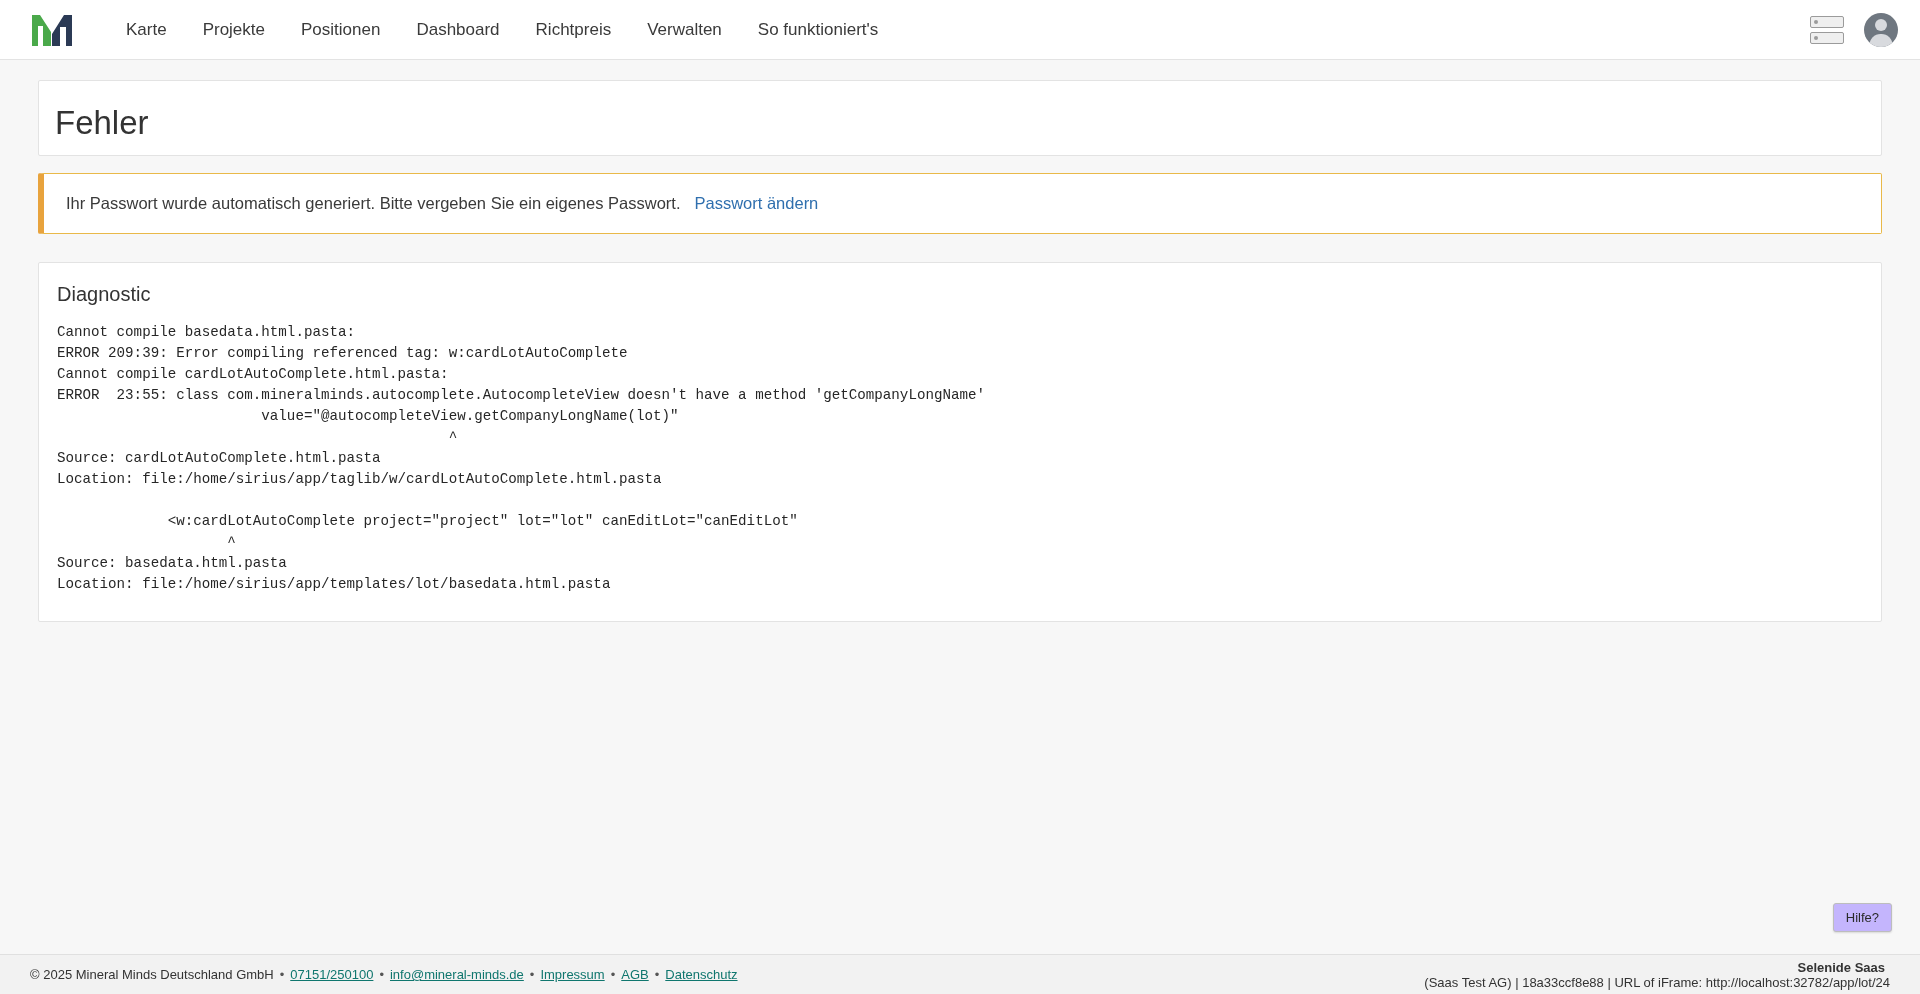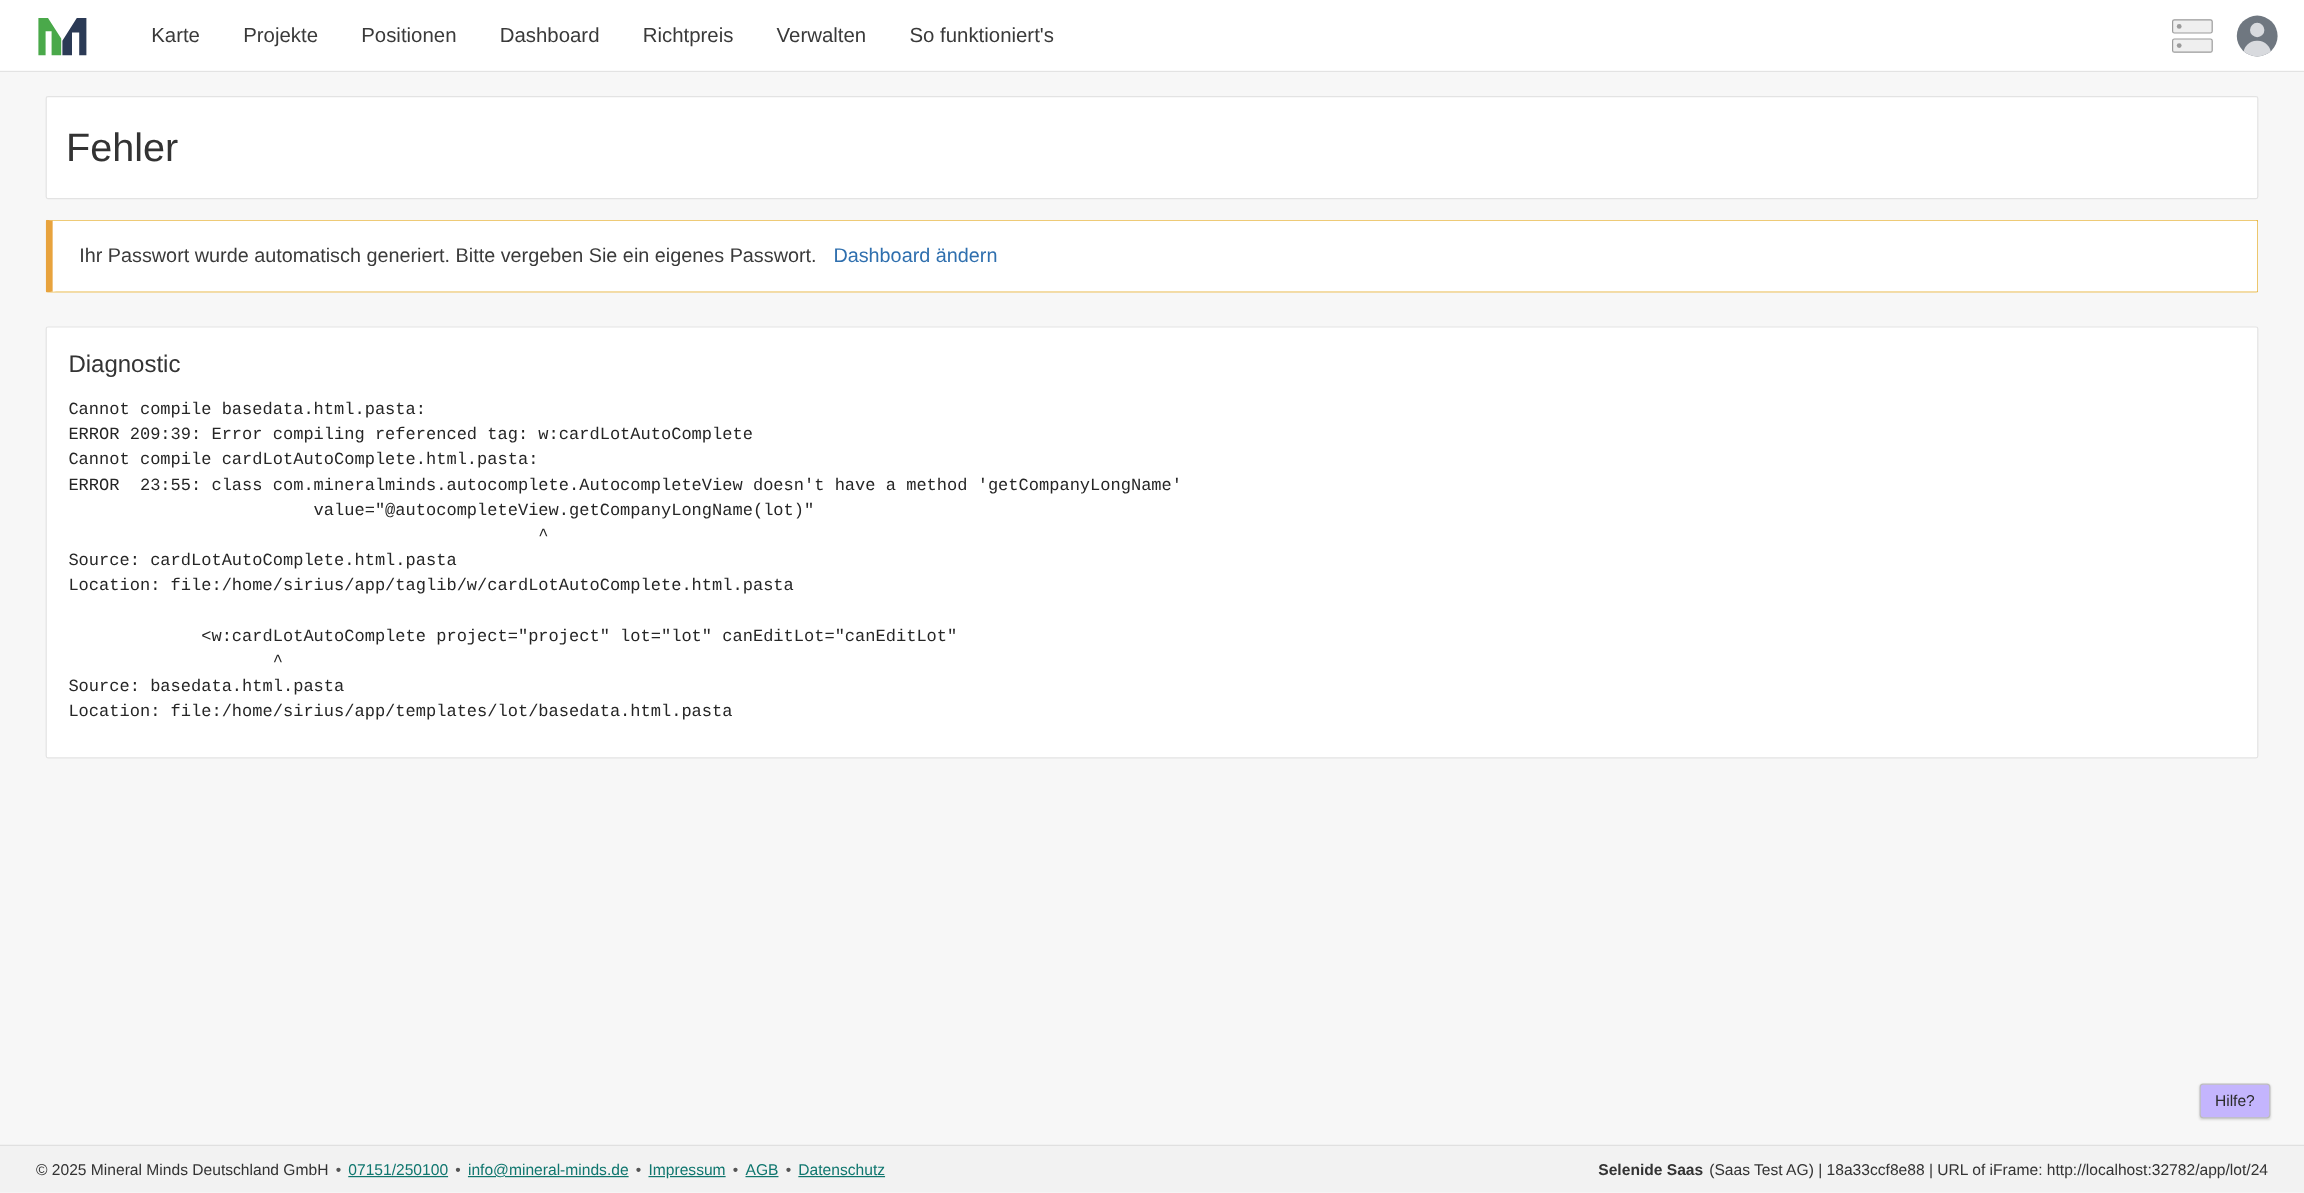--- a/index.html
+++ b/index.html
@@ -103,21 +103,21 @@
   .content {
     padding: 0 38px;
   }
   .panel {
     background: #ffffff;
     border: 1px solid #e3e3e3;
     border-radius: 2px;
   }
   .title-panel {
     margin-top: 20px;
-    padding: 22px 16px 22px 16px;
+    padding: 22px 16px 12px 16px;
   }
   .page-title {
     font-size: 33px;
     font-weight: 400;
     color: #333333;
     margin: 0;
     line-height: 1.2;
   }
 
   .alert {
@@ -191,20 +191,21 @@
     color: #0f766e;
     text-decoration: underline;
     cursor: pointer;
   }
   .footer .sep { margin: 0 6px; color: #555; }
   .footer-right {
     margin-left: auto;
     display: flex;
     align-items: flex-end;
     white-space: nowrap;
+    flex-direction: column;
   }
   .footer-right b { font-weight: bold; margin-right: 5px; }
 </style>
 </head>
 <body>
 
 <div class="page">
 
   <div class="navbar">
     <div class="brand">
@@ -234,21 +235,21 @@
   </div>
 
   <div class="content">
 
     <div class="panel title-panel">
       <h1 class="page-title">Fehler</h1>
     </div>
 
     <div class="alert">
       <span>Ihr Passwort wurde automatisch generiert. Bitte vergeben Sie ein eigenes Passwort.</span>
-      <a class="alert-link">Dashboard ändern</a>
+      <a class="alert-link">Passwort ändern</a>
     </div>
 
     <div class="panel diag-panel">
       <h2 class="diag-title">Diagnostic</h2>
       <pre class="diag-body">Cannot compile basedata.html.pasta:
 ERROR 209:39: Error compiling referenced tag: w:cardLotAutoComplete
 Cannot compile cardLotAutoComplete.html.pasta:
 ERROR  23:55: class com.mineralminds.autocomplete.AutocompleteView doesn't have a method 'getCompanyLongName'
                         value="@autocompleteView.getCompanyLongName(lot)"
                                               ^

